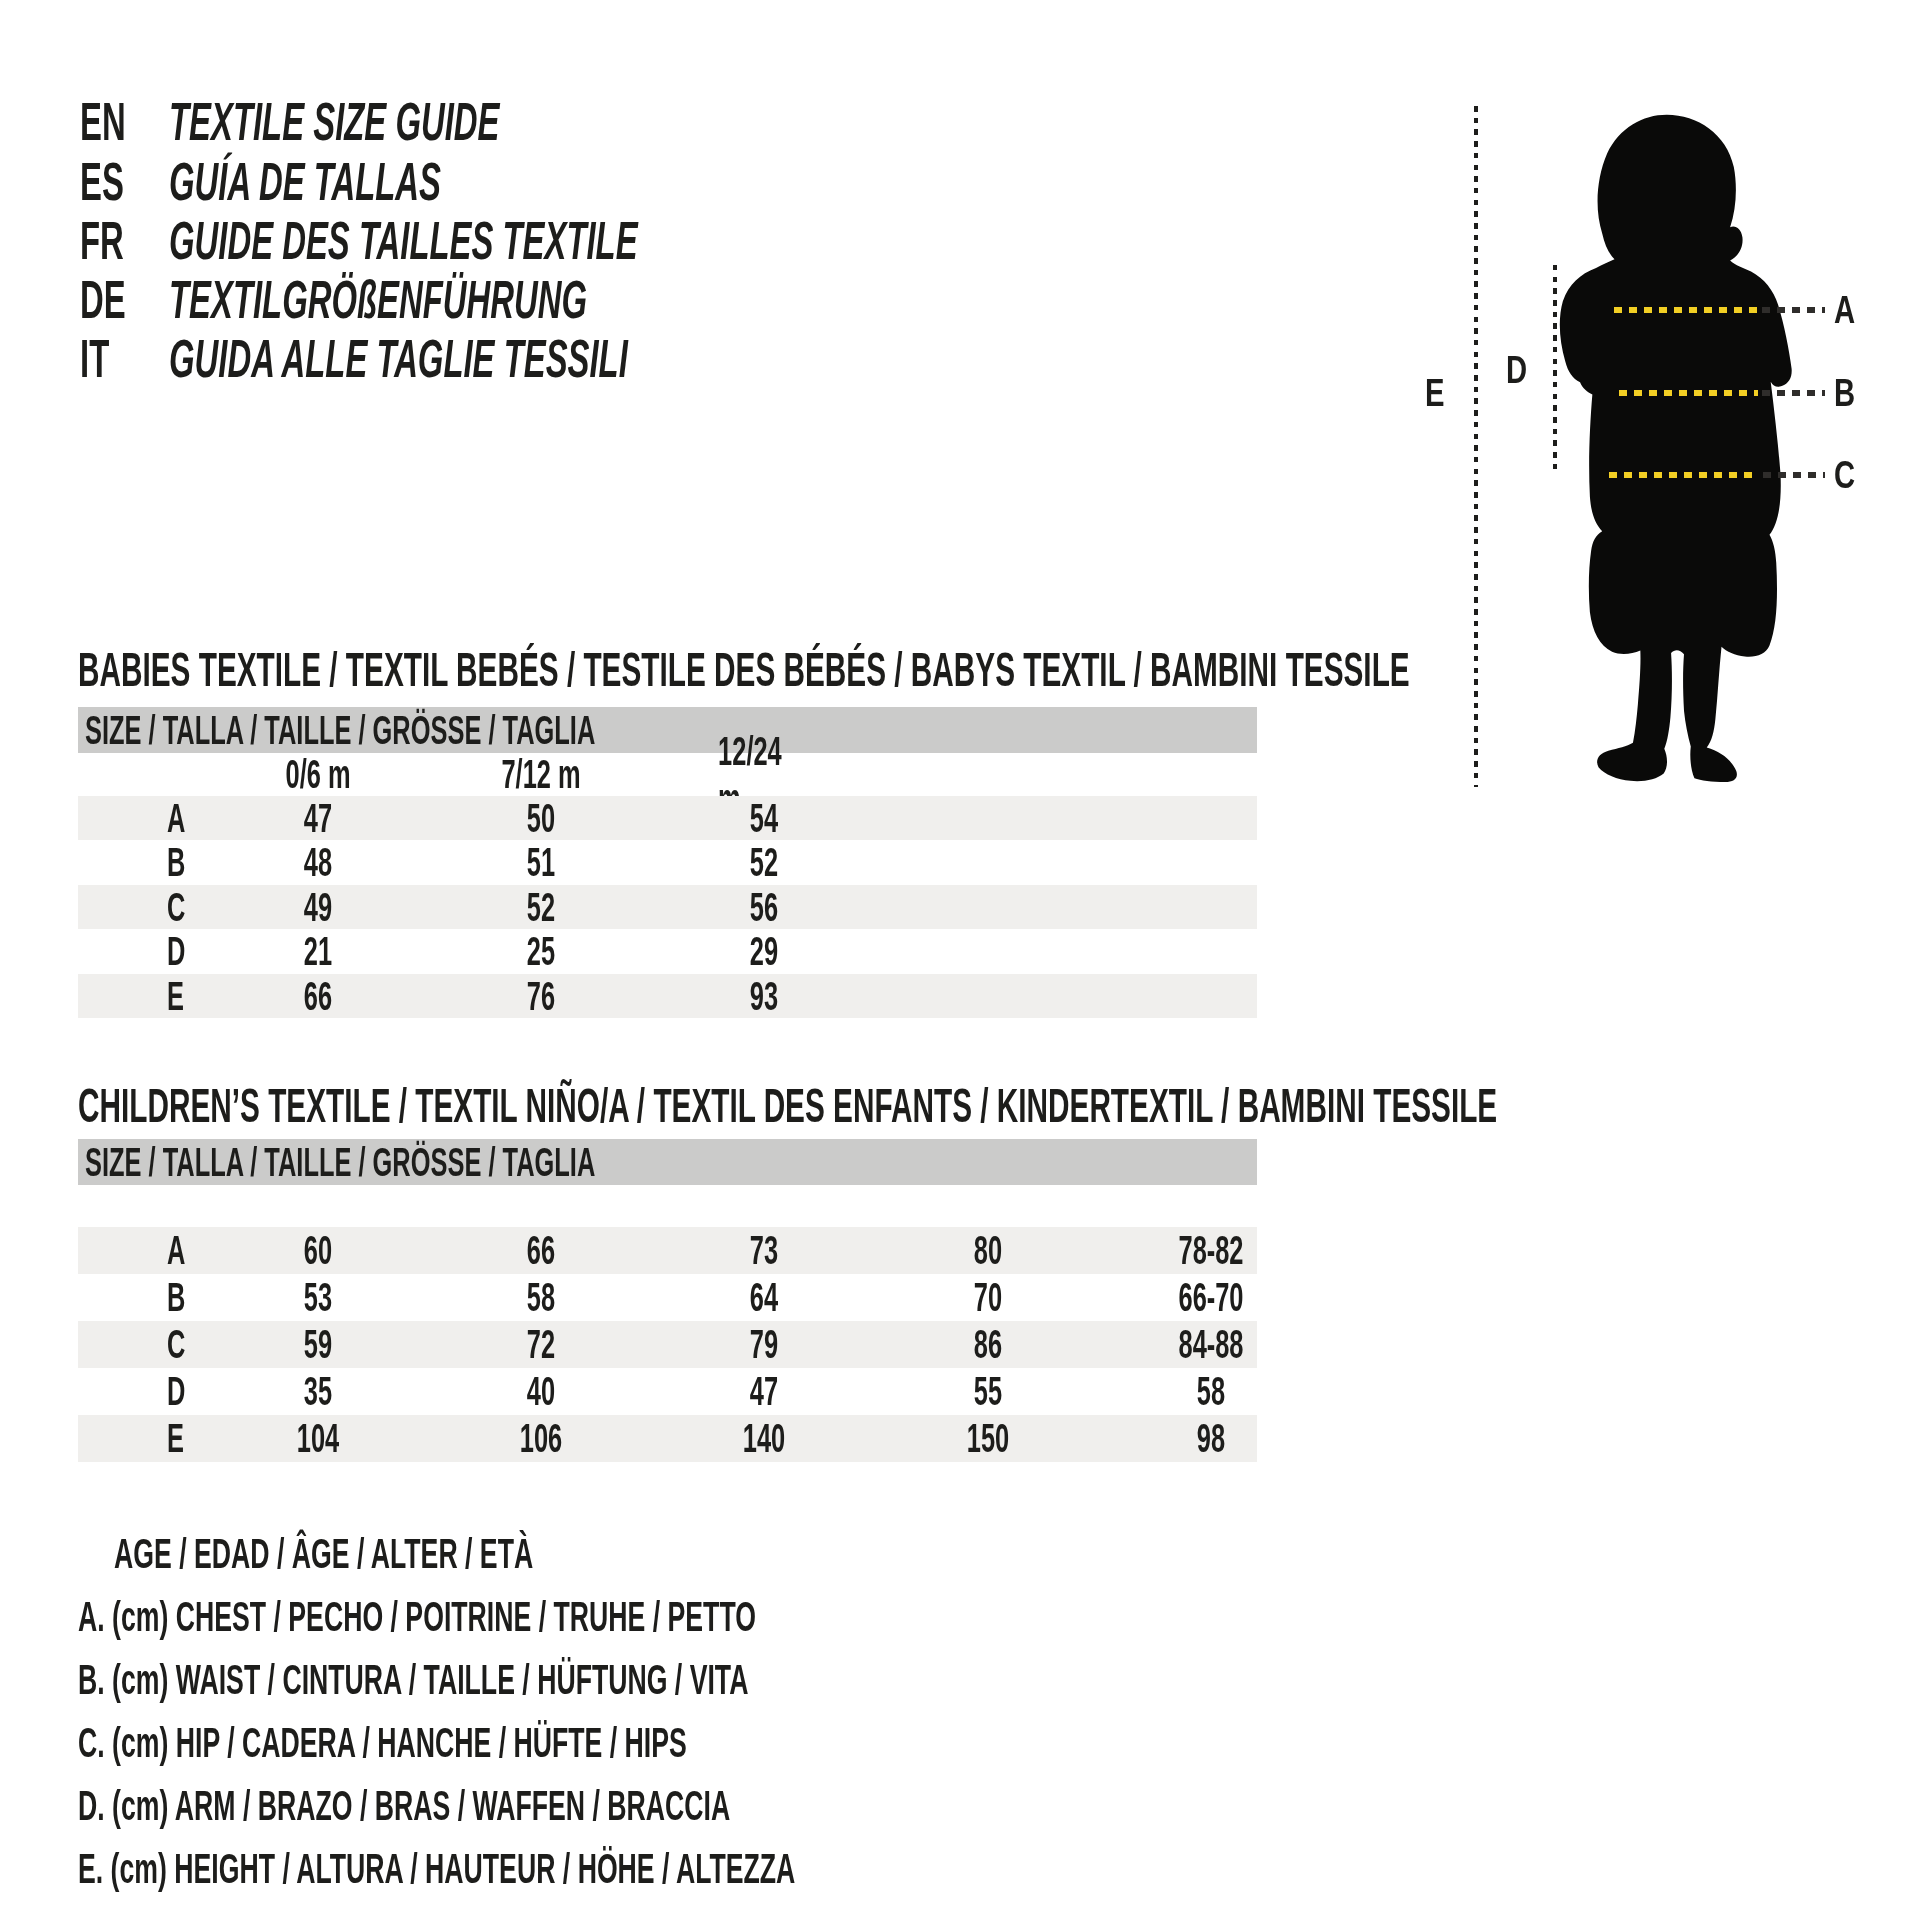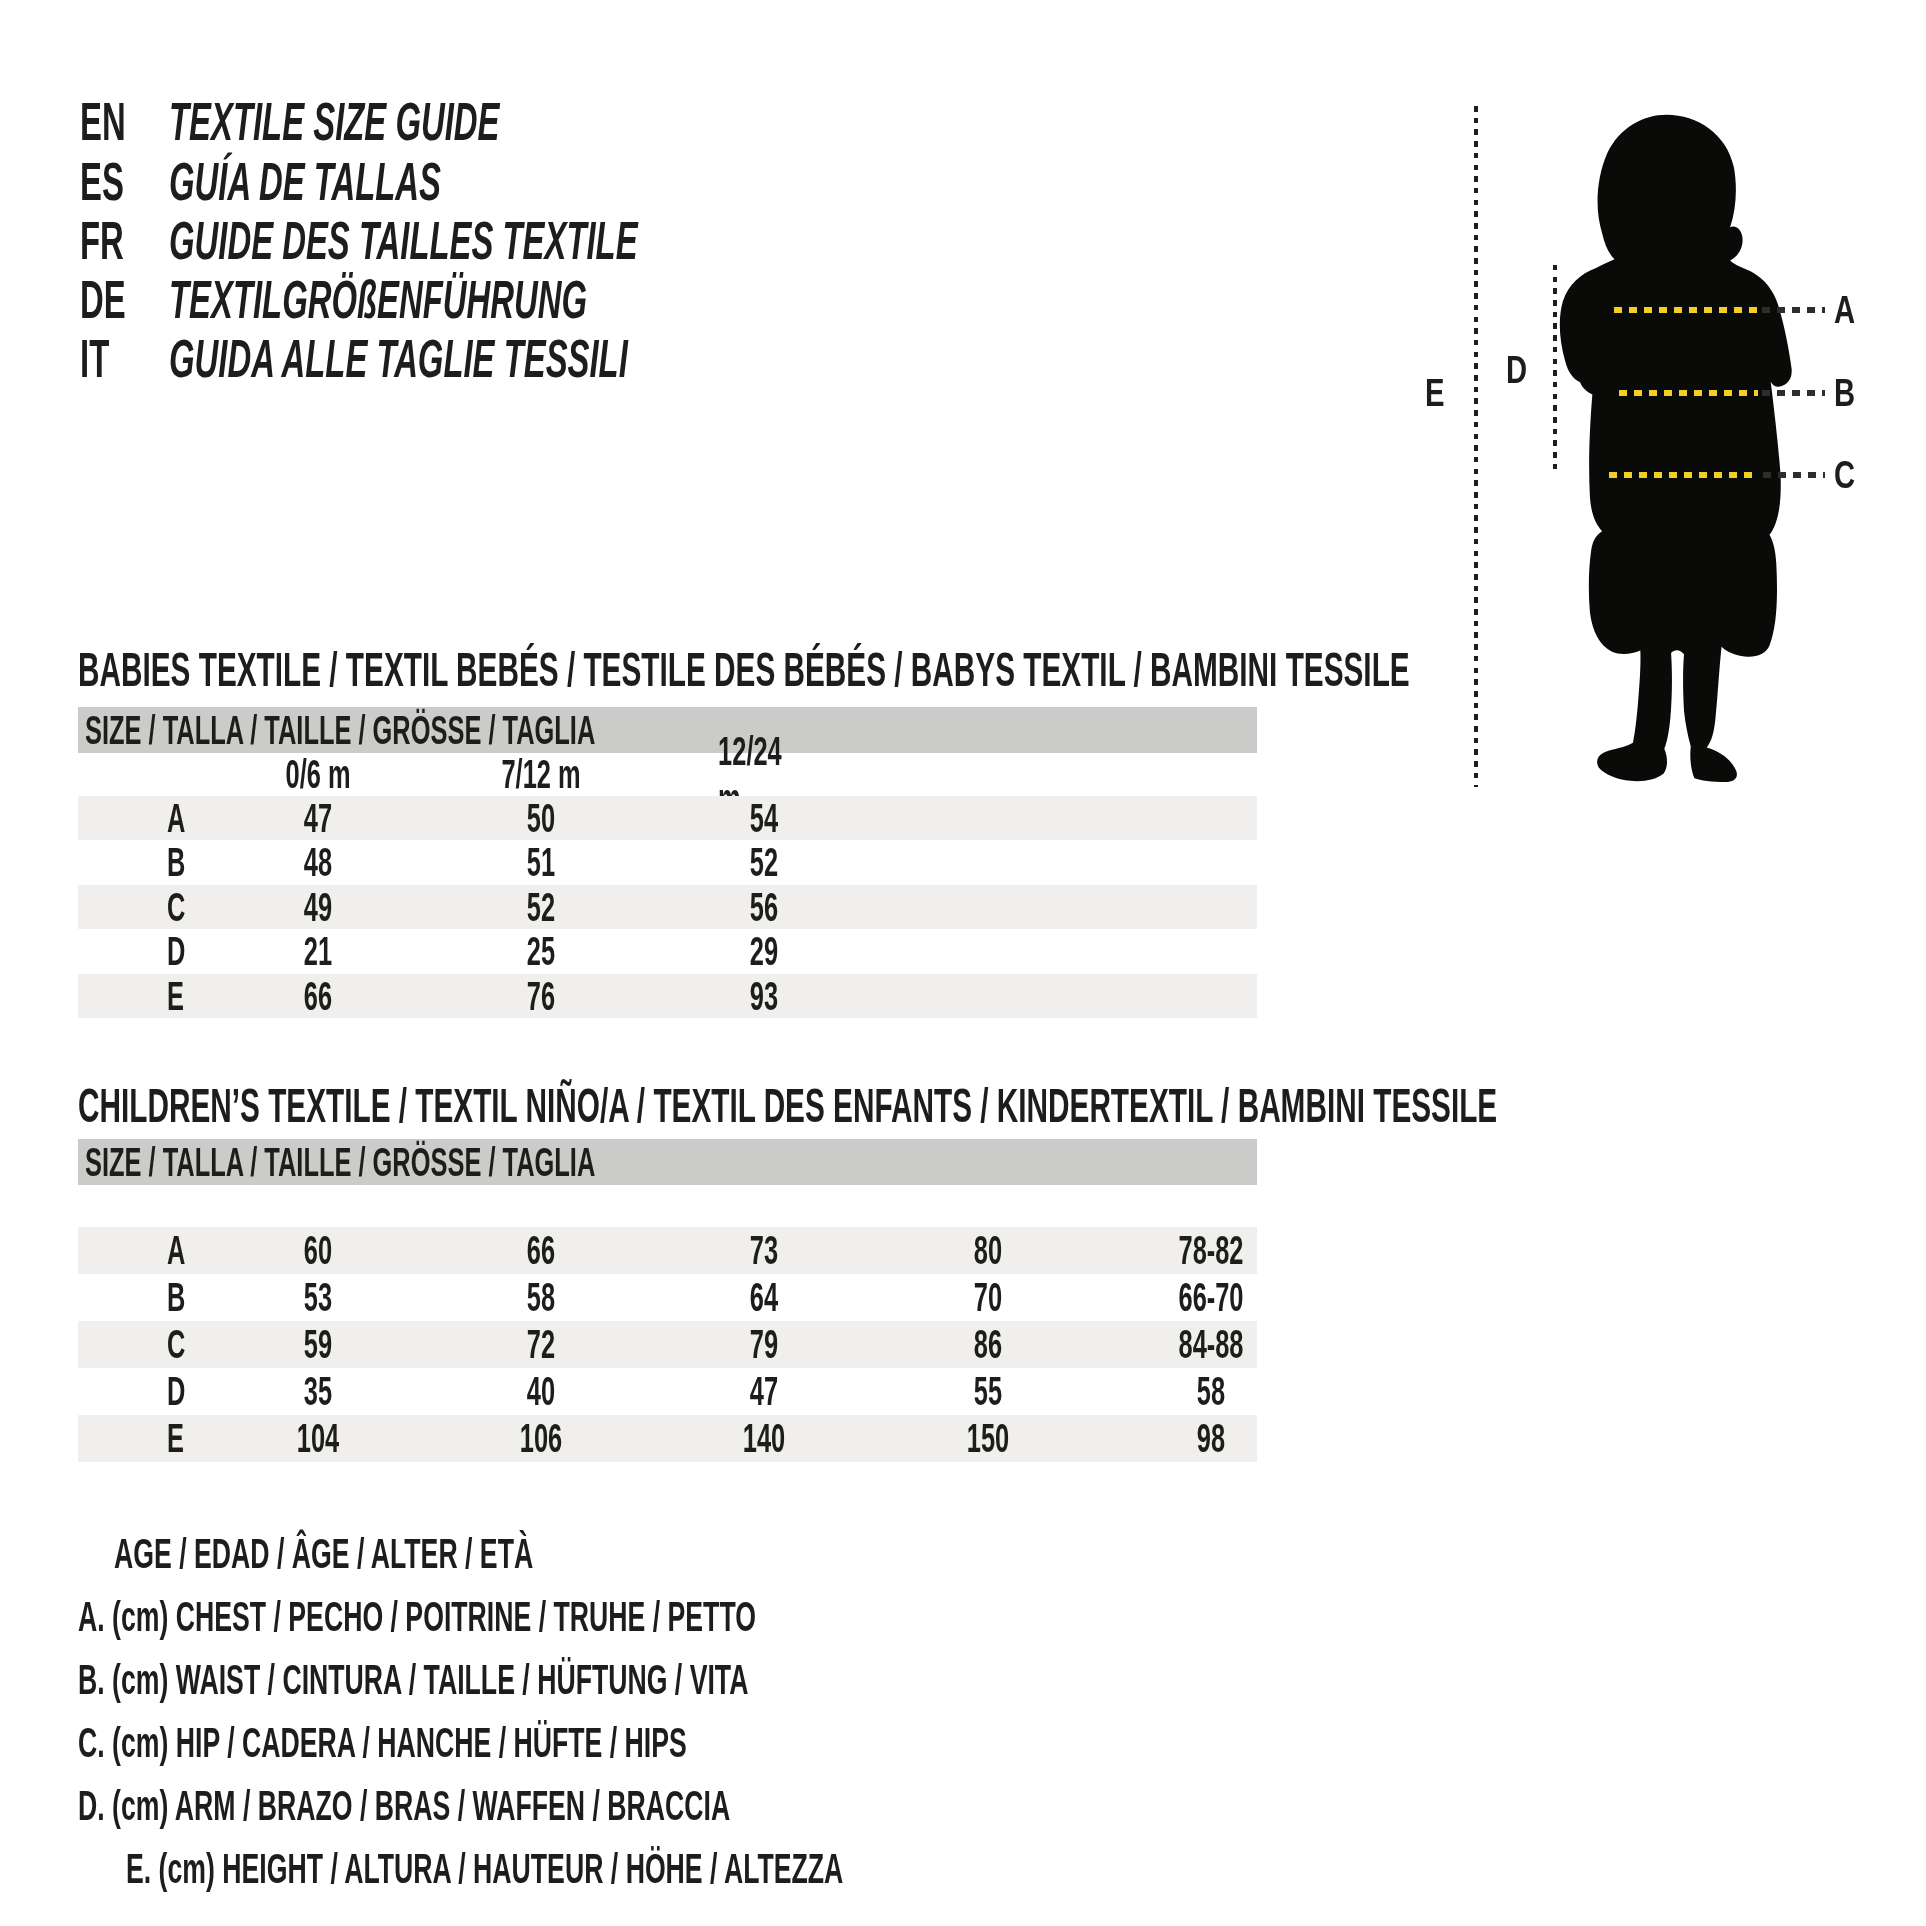--- a/index.html
+++ b/index.html
@@ -241,17 +241,17 @@
       <div class="cell c5" style="height:47px;">98</div>
     </div>
   </div>
 
   <div>
     <div class="legend-line" style="top:1532px;margin-left:36px;"><span class="cx">AGE / EDAD / ÂGE / ALTER / ETÀ</span></div>
     <div class="legend-line" style="top:1595px;text-align:right;"><span class="cx">A. (cm) CHEST / PECHO / POITRINE / TRUHE / PETTO</span></div>
     <div class="legend-line" style="top:1658px;"><span class="cx">B. (cm) WAIST / CINTURA / TAILLE / HÜFTUNG / VITA</span></div>
     <div class="legend-line" style="top:1721px;"><span class="cx">C. (cm) HIP / CADERA / HANCHE / HÜFTE / HIPS</span></div>
     <div class="legend-line" style="top:1784px;"><span class="cx">D. (cm) ARM / BRAZO / BRAS / WAFFEN / BRACCIA</span></div>
-    <div class="legend-line" style="top:1847px;margin-left:48px;"><span class="cx">E. (cm) HEIGHT / ALTURA / HAUTEUR / HÖHE / ALTEZZA</span></div>
+    <div class="legend-line" style="top:1847px;"><span class="cx">E. (cm) HEIGHT / ALTURA / HAUTEUR / HÖHE / ALTEZZA</span></div>
   </div>
 
 </div>
 
 
 </body></html>

